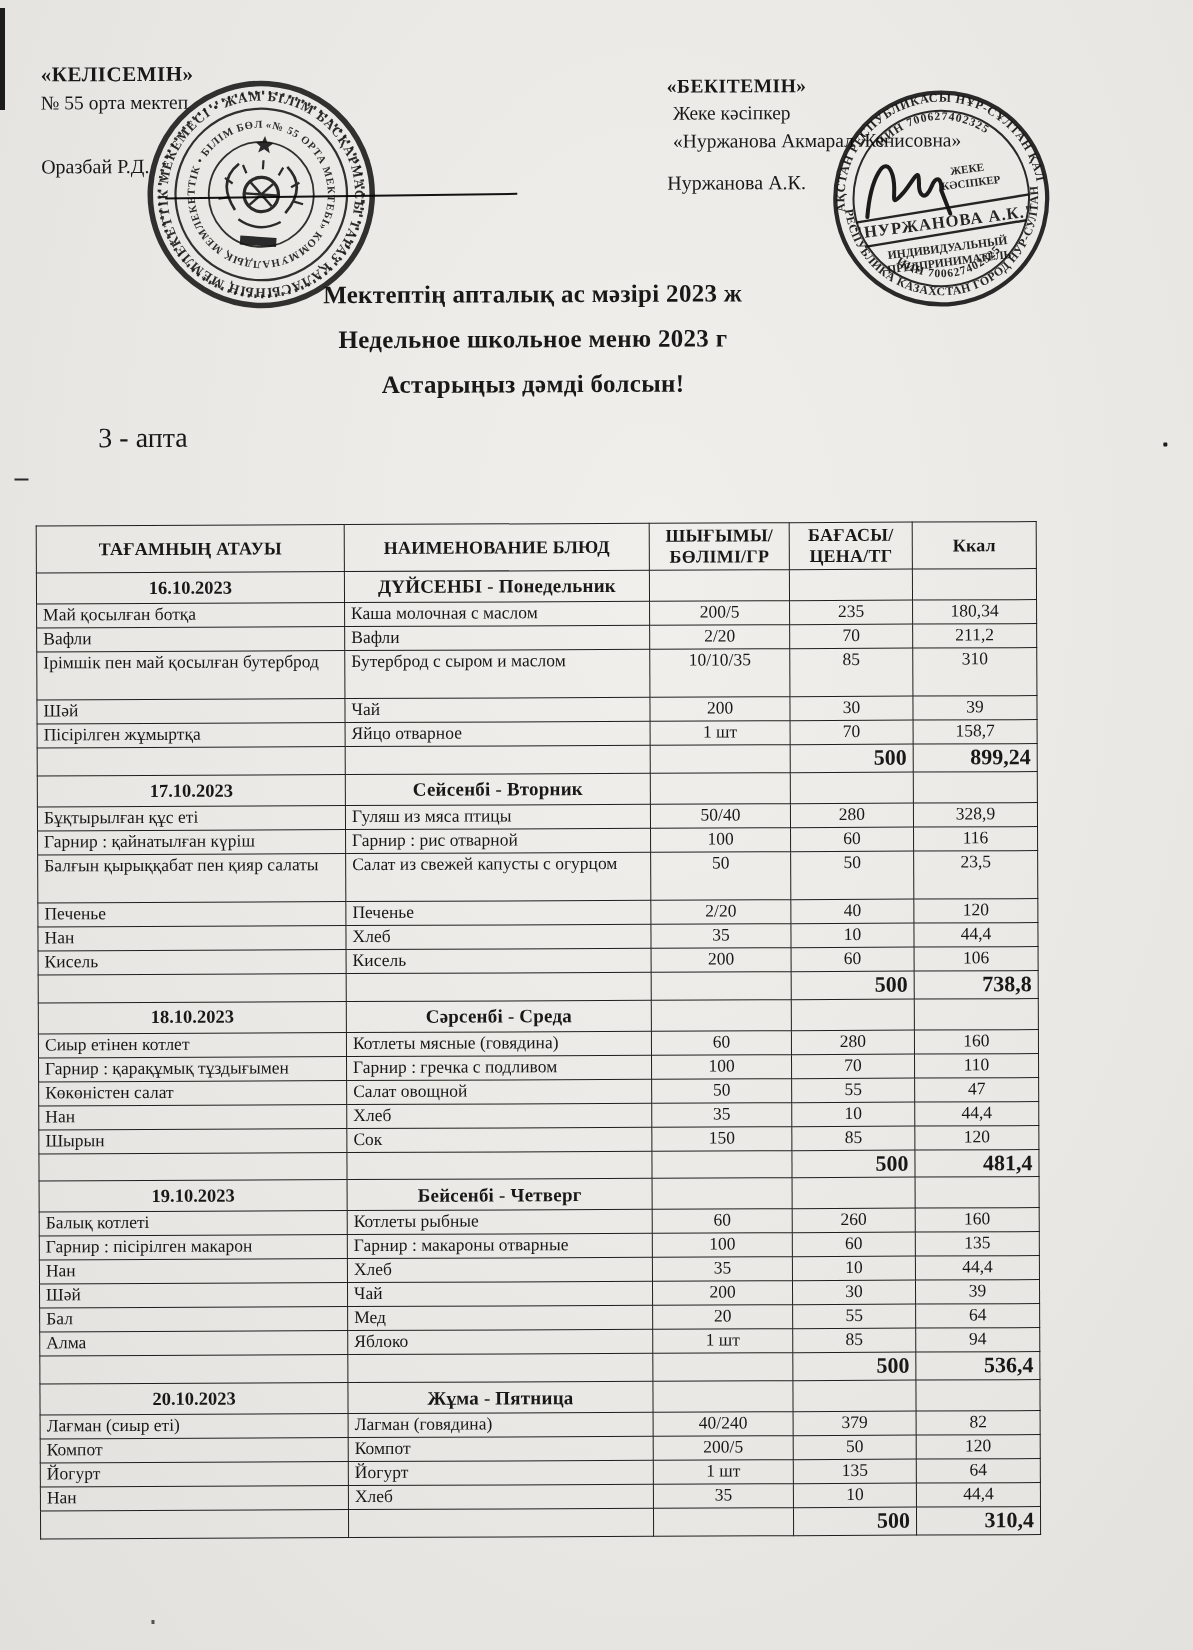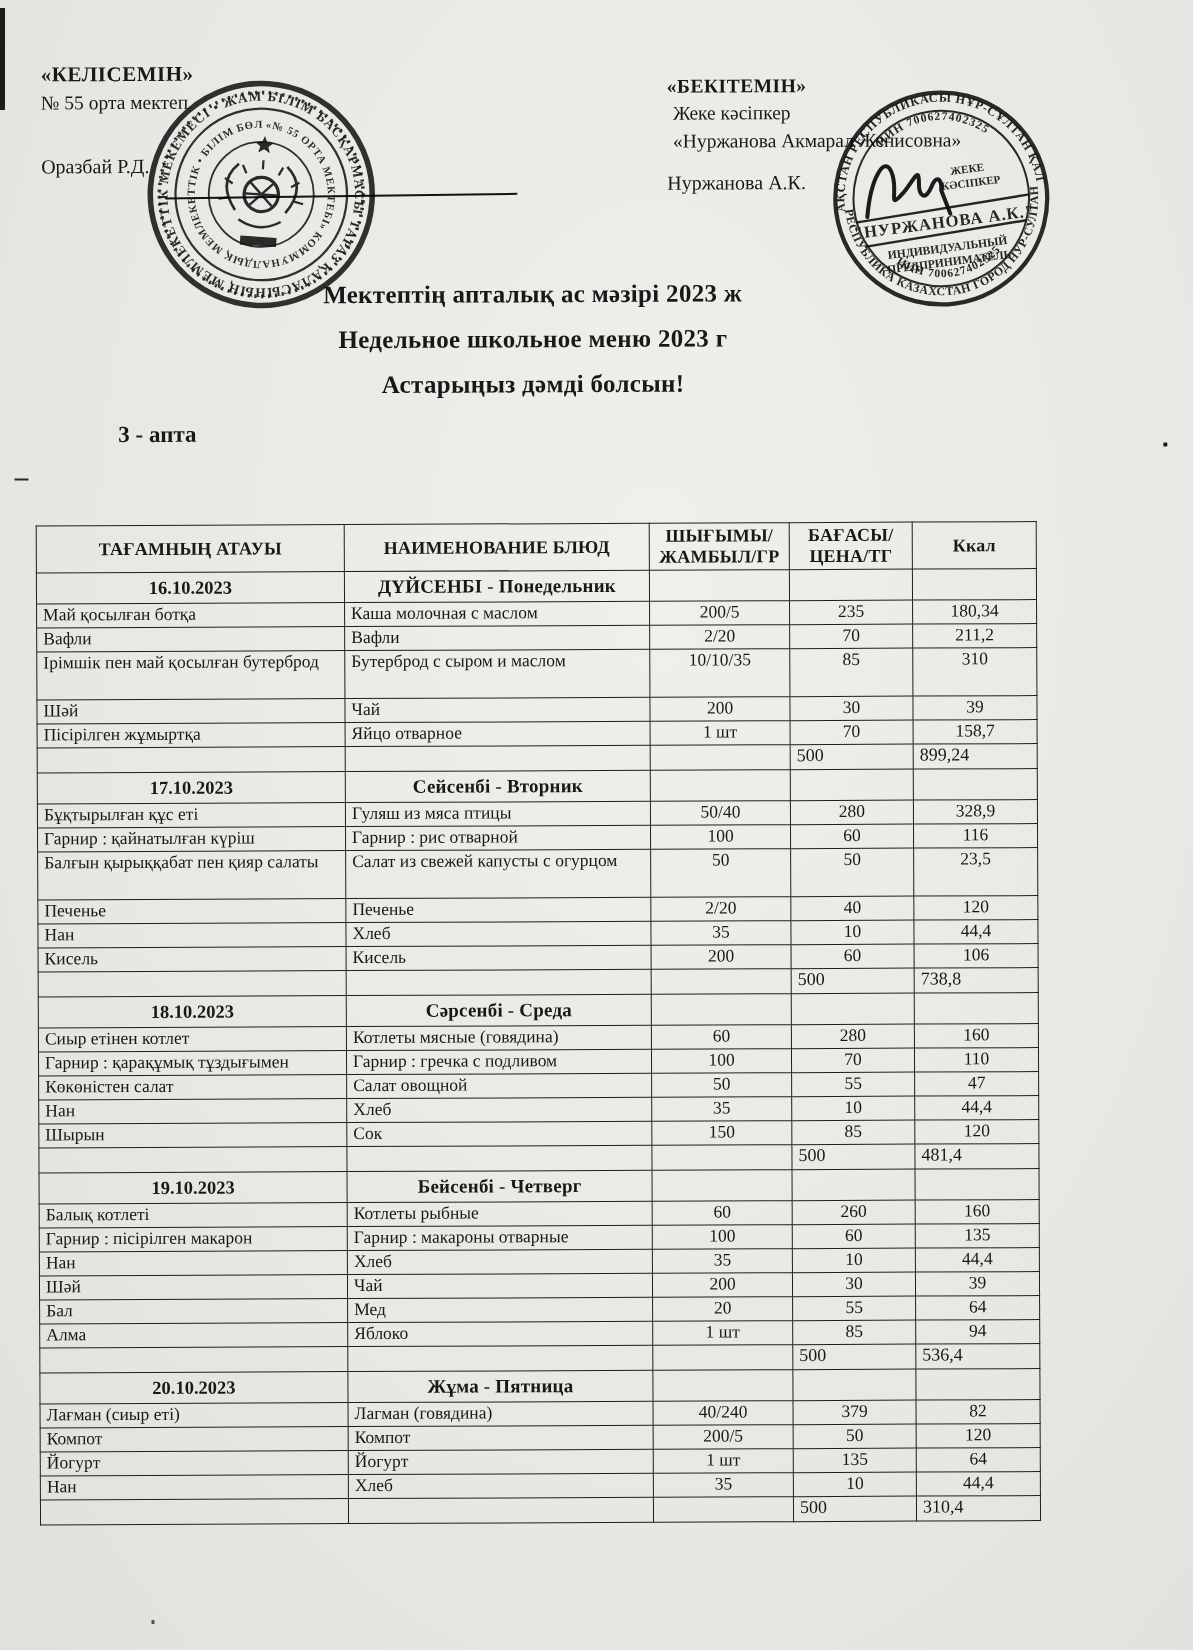--- a/index.html
+++ b/index.html
@@ -19,38 +19,38 @@
   .app-right .l2,.app-right .l3{font-size:19.5px;margin-left:6px;margin-top:2px;}
   .app-right .nm{font-size:20px;margin-top:16px;}
   .sig-line-left{position:absolute;left:168px;top:194px;width:352px;border-top:2.6px solid #121212;transform:rotate(-0.5deg);}
   
   .stamp{position:absolute;mix-blend-mode:multiply;}
   .stamp-school{left:148px;top:77px;width:232px;height:232px;transform:rotate(4deg);}
   .stamp-ip{left:832px;top:88px;width:224px;height:224px;transform:rotate(-7deg);}
   
   .titles{position:absolute;left:55px;top:280px;width:960px;text-align:center;}
   .titles div{font-weight:bold;font-size:25px;margin-bottom:17px;letter-spacing:0.3px;}
-  .week{position:absolute;left:120px;top:420px;font-weight:bold;font-size:23px;}
+  .week{position:absolute;left:100px;top:420px;font-weight:normal;font-size:28px;}
   
   .edge-strip{position:absolute;left:0;top:8px;width:5px;height:102px;background:#1c1c1c;}
   .mark-dash{position:absolute;left:16px;top:476px;width:14px;border-top:2.6px solid #2a2a2a;}
   .mark-dot{position:absolute;left:1165px;top:445px;width:4px;height:4px;background:#1a1a1a;border-radius:1px;}
   .mark-speck{position:absolute;left:148px;top:1618px;width:3px;height:4px;background:#55524e;}
   
   table.menu{position:absolute;left:37px;top:523px;width:1000px;border-collapse:collapse;table-layout:fixed;}
   .menu td{border:1.7px solid #1f1f1f;padding:0 6px;font-size:17.5px;line-height:1.22;vertical-align:top;overflow:hidden;}
   tr.h-head td{font-weight:bold;font-size:18px;text-align:center;vertical-align:middle;height:46px;line-height:1.15;letter-spacing:0.2px;}
   tr.h-date td{height:30px;vertical-align:middle;}
   td.date{font-weight:bold;font-size:18.5px;text-align:center;}
   td.day{font-weight:bold;font-size:19px;text-align:center;letter-spacing:0.2px;}
   tr.h-item td{height:23px;}
   tr.h-item2 td{height:47px;}
   td.num{text-align:center;}
   tr.h-tot td{height:24px;}
-  td.tot{font-weight:normal;text-align:left;font-size:18px;}
+  td.tot{font-weight:bold;text-align:right;font-size:22px;}
 </style>
 </head>
 <body>
 
 <div class="page">
   <div class="edge-strip"></div>
   <div class="sheet">
 
     <div class="app-left">
       <div class="t">«КЕЛІСЕМІН»</div>
@@ -143,21 +143,21 @@
           <col style="width:308px">
           <col style="width:305px">
           <col style="width:140px">
           <col style="width:123px">
           <col style="width:124px">
         </colgroup>
       <tbody>
         <tr class="h-head">
           <td>ТАҒАМНЫҢ АТАУЫ</td>
           <td>НАИМЕНОВАНИЕ БЛЮД</td>
-          <td><span>ШЫҒЫМЫ/</span><br><span>ЖАМБЫЛ/ГР</span></td>
+          <td><span>ШЫҒЫМЫ/</span><br><span>БӨЛІМІ/ГР</span></td>
           <td><span>БАҒАСЫ/</span><br><span>ЦЕНА/ТГ</span></td>
           <td>Ккал</td>
         </tr>
 
         <tr class="h-date">
           <td class="date">16.10.2023</td>
           <td class="day">ДҮЙСЕНБІ - Понедельник</td>
           <td></td>
             <td></td>
             <td></td>

